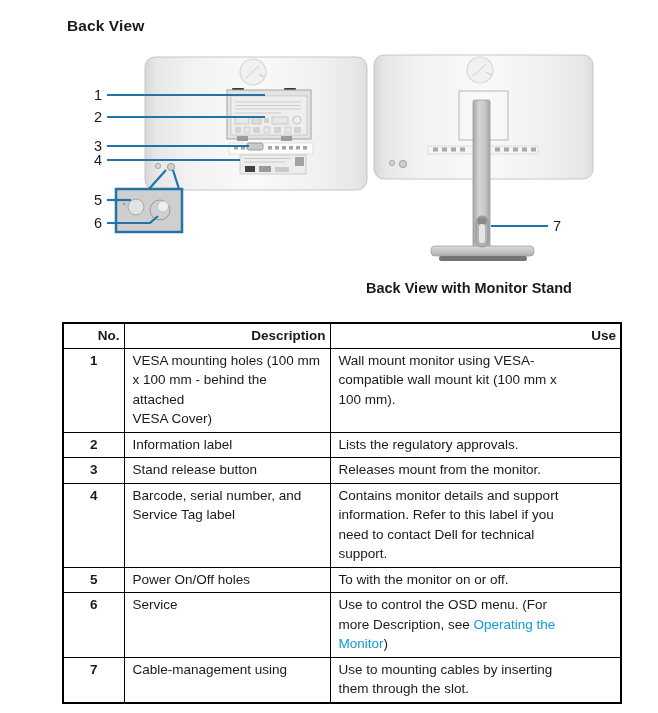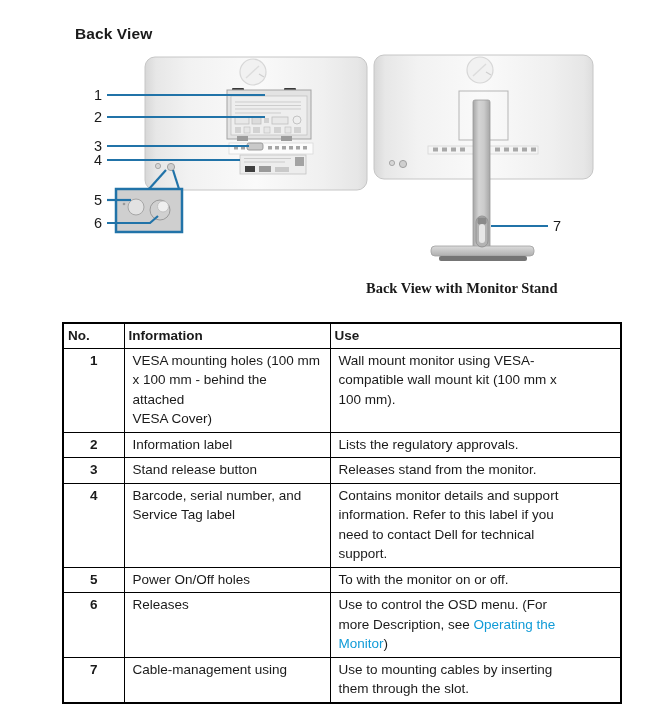--- a/index.html
+++ b/index.html
@@ -2,43 +2,43 @@
 <html style="--callout-blue: #2173a8; --link-blue: #109bd7; --text-dark: #1a1a1a; --border-black: #000000;"><head>
 <meta charset="utf-8">
 <style>
   html,body{margin:0;padding:0;background:#fff;}
   .page{
     position:relative;width:658px;height:713px;background:#ffffff;
     font-family:"Liberation Sans",sans-serif;color:var(--text-dark,#1a1a1a);
     overflow:hidden;
   }
   .title{
-    position:absolute;left:63px;top:13px;margin:12px;
+    position:absolute;left:63px;top:13px;margin:4px;
     font-size:15.5px;font-weight:bold;letter-spacing:.1px;
   }
   .figure{position:absolute;left:0;top:48px;}
   .figure text{font-family:"Liberation Sans",sans-serif;}
   .callout{stroke:var(--callout-blue,#2173a8);stroke-width:2.2;fill:none;stroke-linecap:butt;}
   .cnum{font-size:14.5px;fill:var(--text-dark,#1a1a1a);}
   .inset-rect{fill:#cfcfcf;stroke:var(--callout-blue,#2173a8);stroke-width:2.5;}
   .caption{
     position:absolute;left:366px;top:280px;
-    font-size:14.5px;font-weight:bold;font-family:Liberation Serif, serif;
+    font-size:14.5px;font-weight:bold;
   }
   .desc-table{
     position:absolute;left:62px;top:322px;width:558px;
     border-collapse:collapse;table-layout:fixed;
     border:2px solid var(--border-black,#000);
   }
   .desc-table th,.desc-table td{
     border:1px solid var(--border-black,#000);
     font-size:13.5px;line-height:19.5px;vertical-align:top;
     padding:2px 8px 3px;white-space:pre-line;
   }
-  .desc-table th{font-weight:bold;text-align:left;padding:2px 4px;}
+  .desc-table th{font-weight:bold;text-align:right;padding:2px 4px;}
   td.no{font-weight:bold;text-align:center;}
   a.doc-link{color:var(--link-blue,#109bd7);text-decoration:none;cursor:pointer;}
 </style>
 </head>
 <body>
 
 <div class="page">
 
   <h1 class="title">Back View</h1>
 
@@ -196,21 +196,21 @@
 
   <table class="desc-table">
     <colgroup>
       <col style="width:61px">
         <col style="width:206px">
         <col style="width:291px">
     </colgroup>
     <thead>
       <tr>
         <th>No.</th>
-        <th>Information</th>
+        <th>Description</th>
         <th>Use</th>
       </tr>
     </thead>
     <tbody>
       <tr>
         <td class="no">1</td>
         <td>VESA mounting holes (100 mm
 x 100 mm - behind the attached
 VESA Cover)</td>
         <td>Wall mount monitor using VESA-
@@ -218,39 +218,39 @@
 100 mm).</td>
       </tr>
       <tr>
         <td class="no">2</td>
         <td>Information label</td>
         <td>Lists the regulatory approvals.</td>
       </tr>
       <tr>
         <td class="no">3</td>
         <td>Stand release button</td>
-        <td>Releases stand from the monitor.</td>
+        <td>Releases mount from the monitor.</td>
       </tr>
       <tr>
         <td class="no">4</td>
         <td>Barcode, serial number, and
 Service Tag label</td>
         <td>Contains monitor details and support
 information. Refer to this label if you
 need to contact Dell for technical
 support.</td>
       </tr>
       <tr>
         <td class="no">5</td>
         <td>Power On/Off holes</td>
         <td>To with the monitor on or off.</td>
       </tr>
       <tr>
         <td class="no">6</td>
-        <td>Releases</td>
+        <td>Service</td>
         <td><span>Use to control the OSD menu. (For
 more Description, see </span><a class="doc-link">Operating the
 Monitor</a><span>)</span></td>
       </tr>
       <tr>
         <td class="no">7</td>
         <td>Cable-management using</td>
         <td>Use to mounting cables by inserting
 them through the slot.</td>
       </tr>

